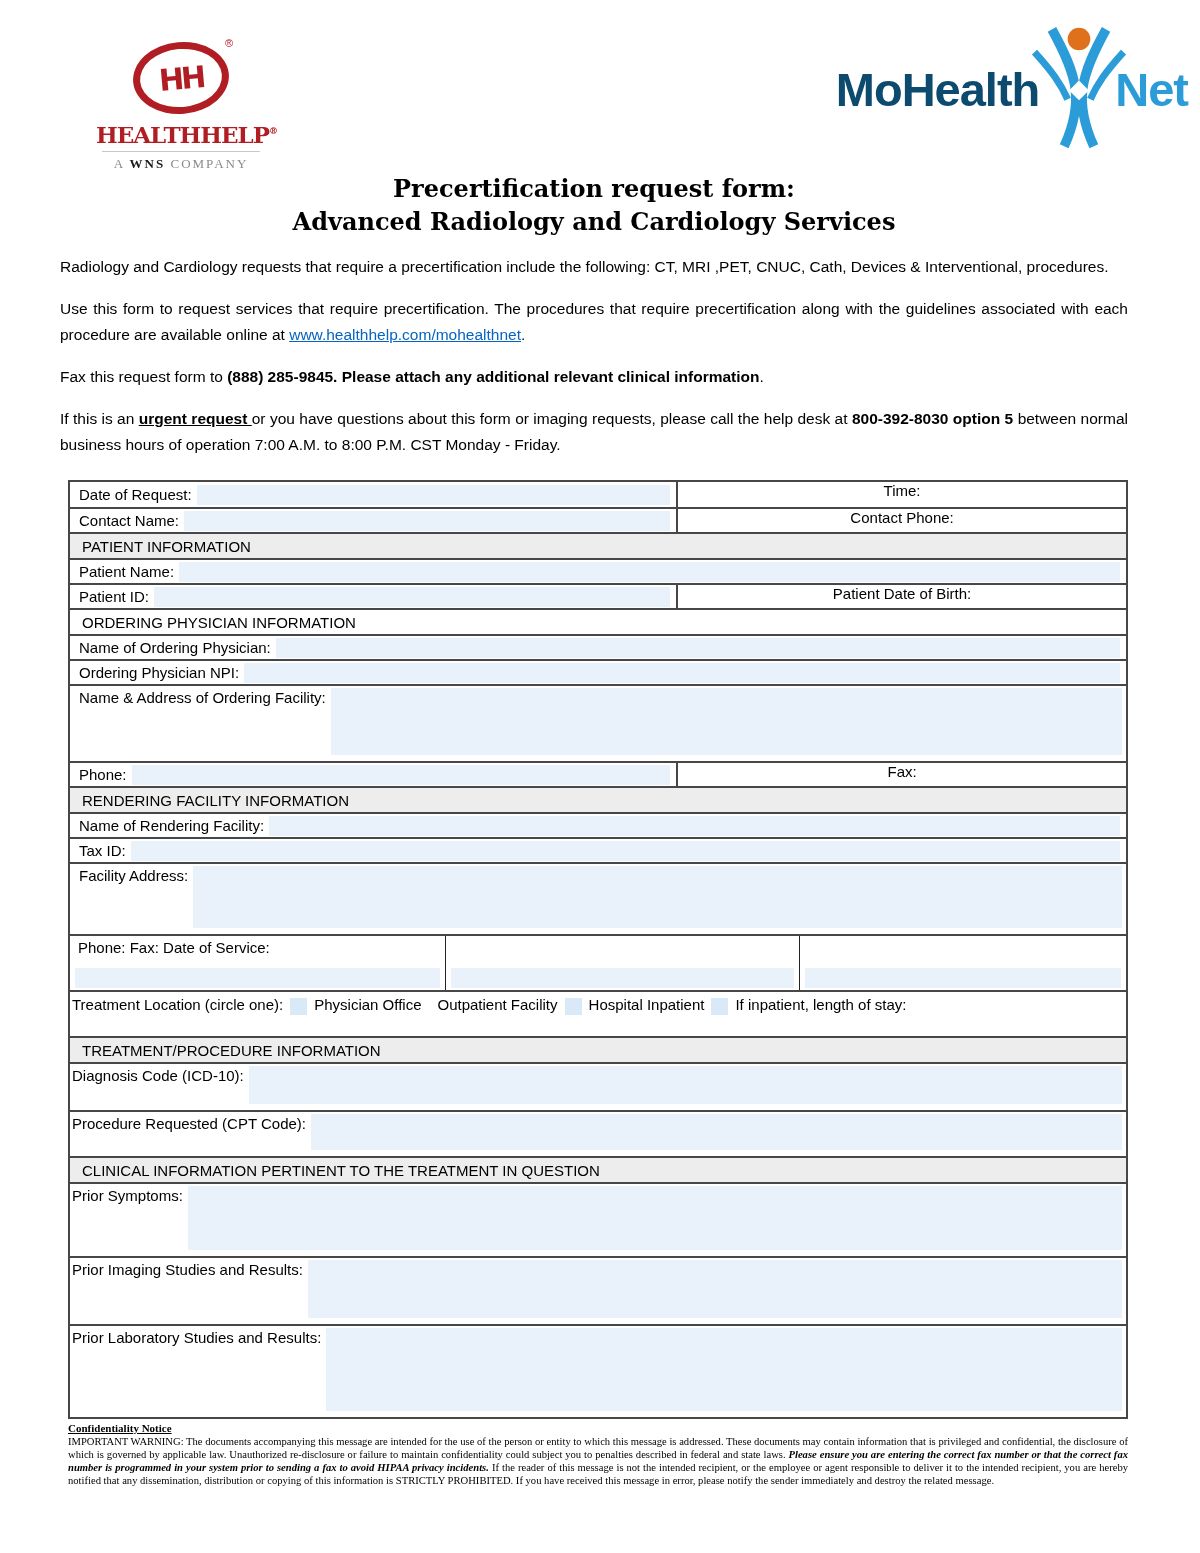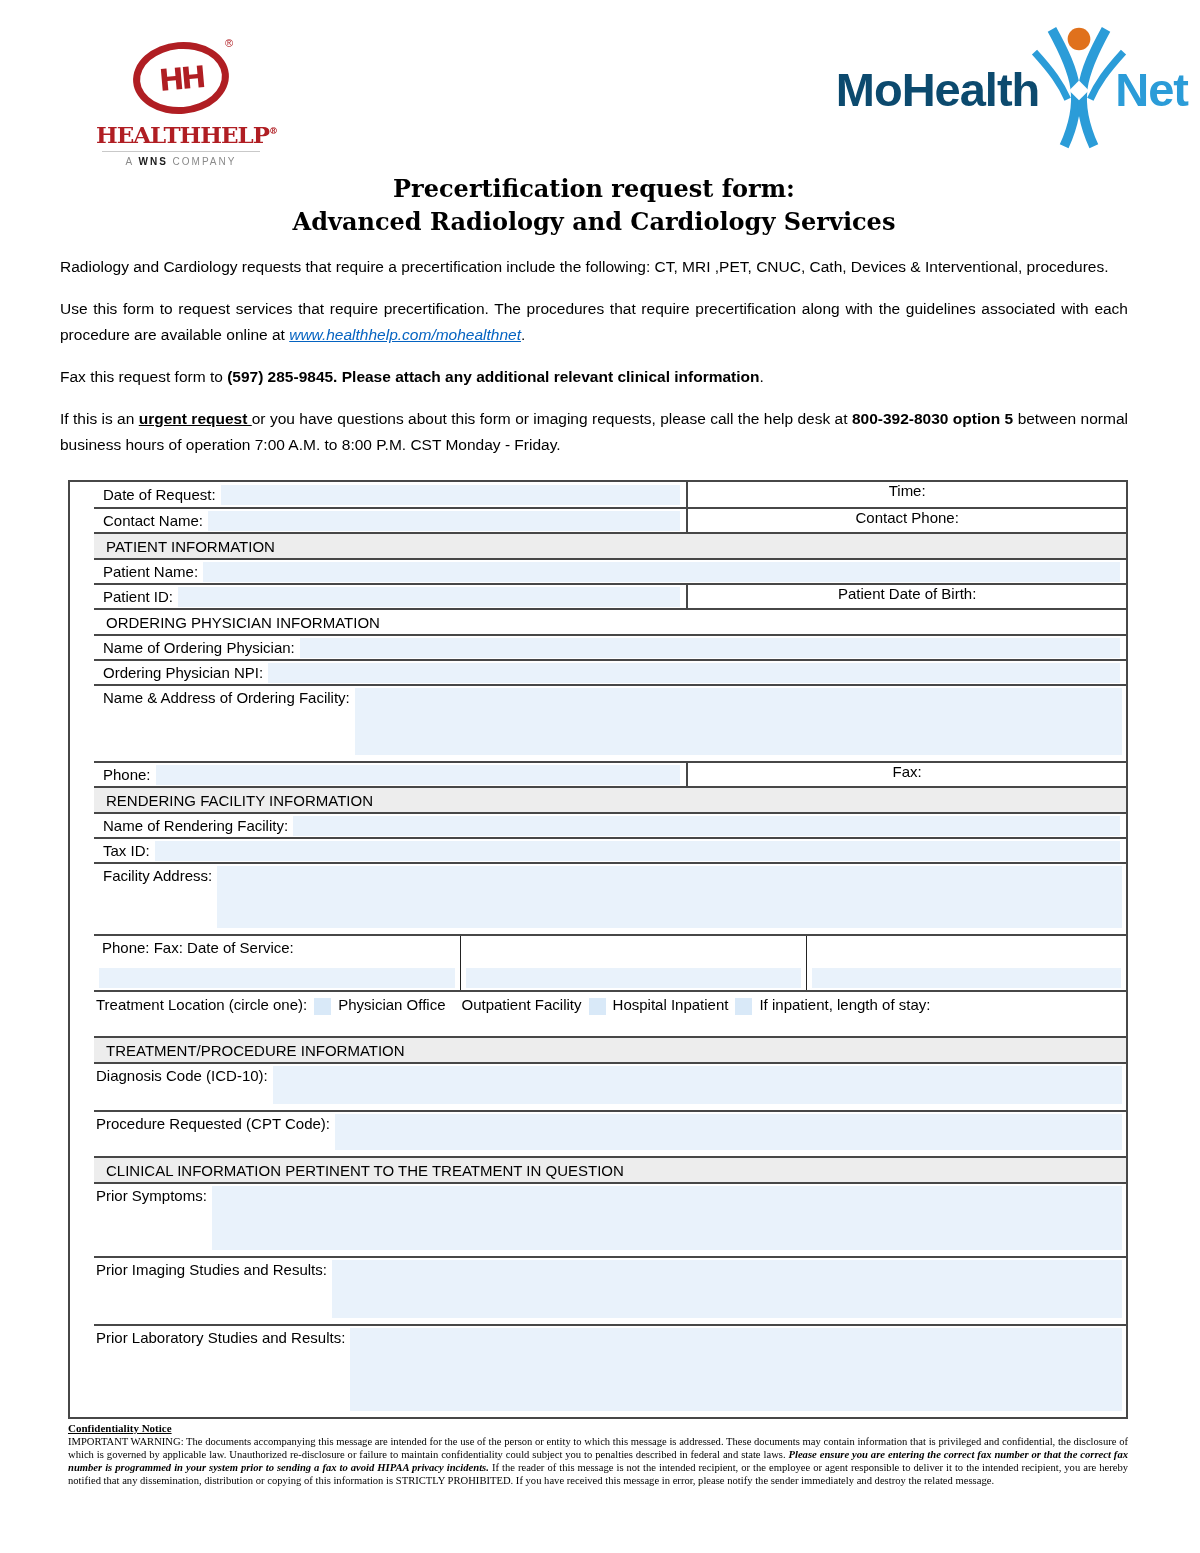--- a/index.html
+++ b/index.html
@@ -8,36 +8,36 @@
   
   .header{position:relative;height:170px;}
   .hh-logo{position:absolute;left:96px;top:42px;width:170px;text-align:center;}
   .hh-oval{width:82px;height:58px;border:7px solid #b01e23;border-radius:50%;margin:0 auto;
            display:flex;align-items:center;justify-content:center;transform:rotate(-5deg);position:relative;}
   .hh-mono{font-size:30px;font-weight:bold;color:#b01e23;letter-spacing:-3px;font-family:"DejaVu Sans",sans-serif;}
   .hh-reg{position:absolute;right:-14px;top:-8px;color:#b01e23;font-size:11px;transform:rotate(5deg);}
   .hh-name{margin-top:7px;color:#b01e23;font-weight:bold;font-size:23px;font-family:"DejaVu Serif",serif;letter-spacing:-1px;}
   .hh-name sup{font-size:9px;}
   .hh-rule{height:1px;background:#c9c9c9;margin:3px 6px 4px 6px;}
-  .hh-tag{color:#8a8a8a;font-size:10px;letter-spacing:2px;}
+  .hh-tag{color:#8a8a8a;font-size:13px;letter-spacing:2px;font-family:Liberation Serif, serif;}
   .hh-tag b{color:#1a1a1a;}
   .mhn-logo{position:absolute;right:12px;top:22px;display:flex;align-items:center;height:134px;}
   .mhn-mo{color:#0c4a6e;font-size:47px;font-weight:bold;letter-spacing:-1px;}
   .mhn-net{color:#2b9cd8;font-size:47px;font-weight:bold;letter-spacing:-1px;}
   .mhn-x{margin:0 -12px 0 -8px;position:relative;top:-2px;}
   
   .title{text-align:center;font-family:"DejaVu Serif",serif;font-weight:bold;font-size:24px;
          line-height:33px;margin:2px 72px 16px 60px;}
   .para{margin:0 72px 16px 60px;font-size:15.5px;line-height:26px;text-align:justify;}
-  .link{color:#0563c1;text-decoration:underline;cursor:pointer;font-style:italic;}
+  .link{color:#0563c1;text-decoration:underline;cursor:pointer;}
   .bold{font-weight:bold;}
   .boldu{font-weight:bold;text-decoration:underline;}
   
   .formtable{margin:22px 72px 0 68px;border:2px solid #474747;}
-  .row{display:flex;border-top:2px solid #474747;box-sizing:border-box;align-items:center;margin-left:24px;}
+  .row{display:flex;border-top:2px solid #474747;box-sizing:border-box;align-items:center;}
   .row:first-child{border-top:none;}
   .h24{height:25px}.h26{height:26px}.h45{height:56px}.h48{height:46px}.h49{height:48px}
   .h70{height:68px}.h73{height:72px}.h76{height:74px}.h78{height:77px}.h95{height:93px}
   .cell{height:100%;display:flex;align-items:center;box-sizing:border-box;padding:0 4px 0 9px;}
   .cb{border-left:2px solid #474747;flex-direction:column;}
   .w1{width:57.4%}.w2{width:42.6%}
   .lbl{white-space:nowrap;font-size:15px;padding-right:5px;}
   .fld{flex:1;height:20px;background:#e9f2fb;margin-right:2px;}
   .hdr{padding-left:12px;background:#ededed;font-size:15px;align-items:center;display:flex;}
   .hdr-white{background:#ffffff;}
@@ -91,21 +91,21 @@
 
   <div class="title">
     <div>Precertification request form:</div>
     <div>Advanced Radiology and Cardiology Services</div>
   </div>
 
   <p class="para"><span>Radiology and Cardiology requests that require a precertification include the following: CT, MRI ,PET, CNUC, Cath, Devices &amp; Interventional, procedures.</span></p>
 
   <p class="para"><span>Use this form to request services that require precertification. The procedures that require precertification along with the guidelines associated with each procedure are available online at </span><a class="link">www.healthhelp.com/mohealthnet</a><span>.</span></p>
 
-  <p class="para"><span>Fax this request form to </span><span class="bold">(597) 285-9845. Please attach any additional relevant clinical information</span><span>.</span></p>
+  <p class="para"><span>Fax this request form to </span><span class="bold">(888) 285-9845. Please attach any additional relevant clinical information</span><span>.</span></p>
 
   <p class="para"><span>If this is an </span><span class="boldu">urgent request </span><span>or you have questions about this form or imaging requests, please call the help desk at </span><span class="bold">800-392-8030 option 5</span><span> between normal business hours of operation 7:00 A.M. to 8:00 P.M. CST Monday - Friday.</span></p>
 
   <div class="formtable">
 
     <div class="row h24">
       <div class="cell w1">
         <span class="lbl">Date of Request:</span>
         <div class="fld"></div>
       </div>

